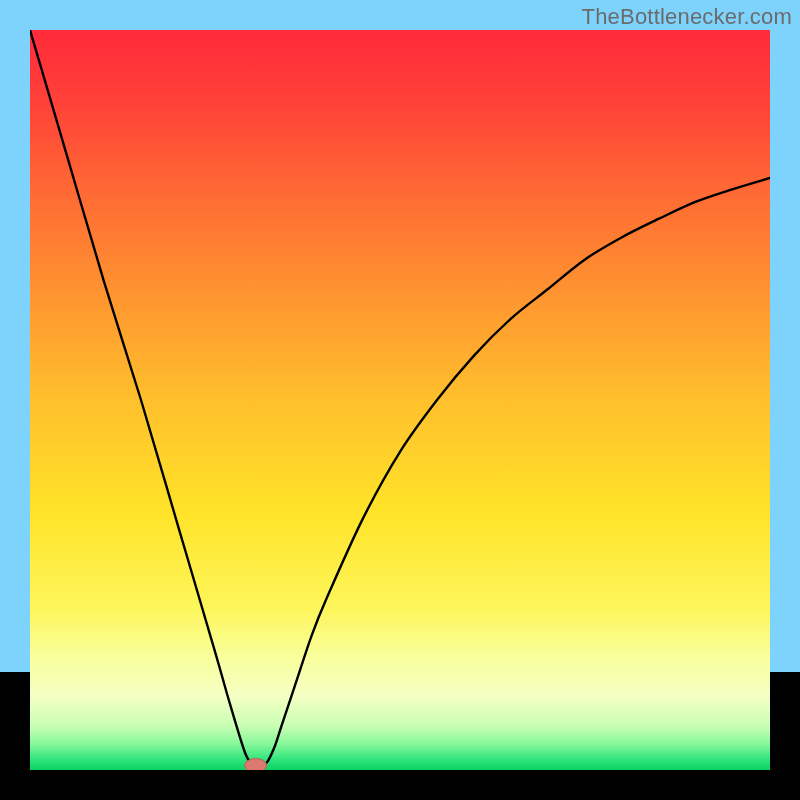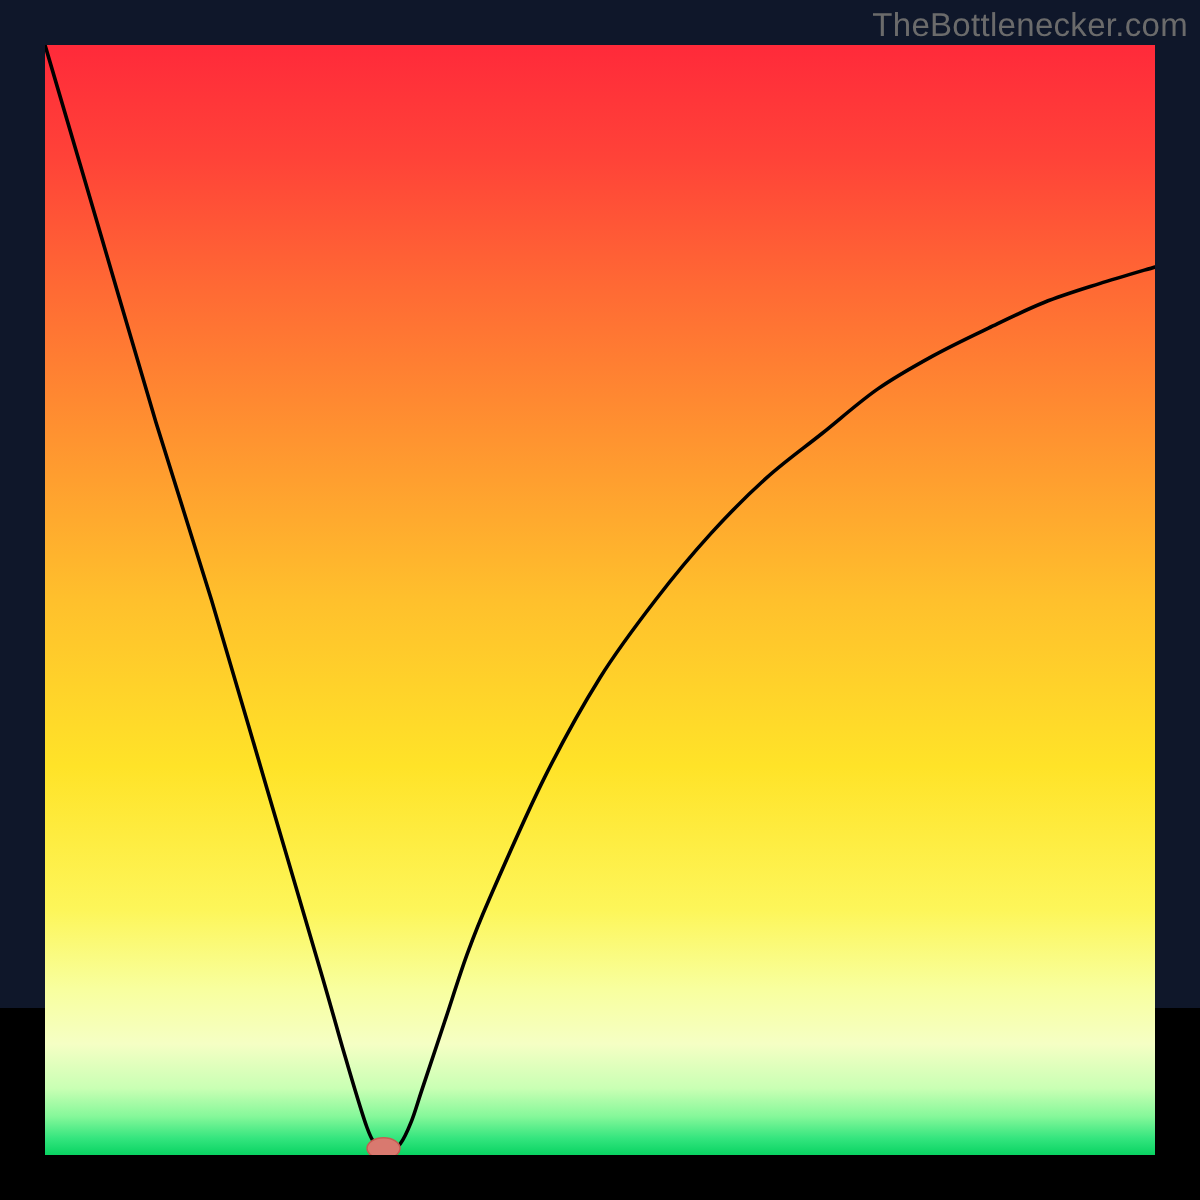--- a/index.html
+++ b/index.html
@@ -8,21 +8,21 @@
     width: 800px;
     height: 800px;
     overflow: hidden;
     background: #000;
     font-family: Arial, Helvetica, sans-serif;
   }
   .frame {
     position: relative;
     width: 800px;
     height: 672px;
-    background: #0f172a;
+    background: #7dd3fc;
   }
   .plot {
     position: absolute;
     left: 30px;
     top: 30px;
     width: 740px;
     height: 740px;
     
   }
   .watermark {

